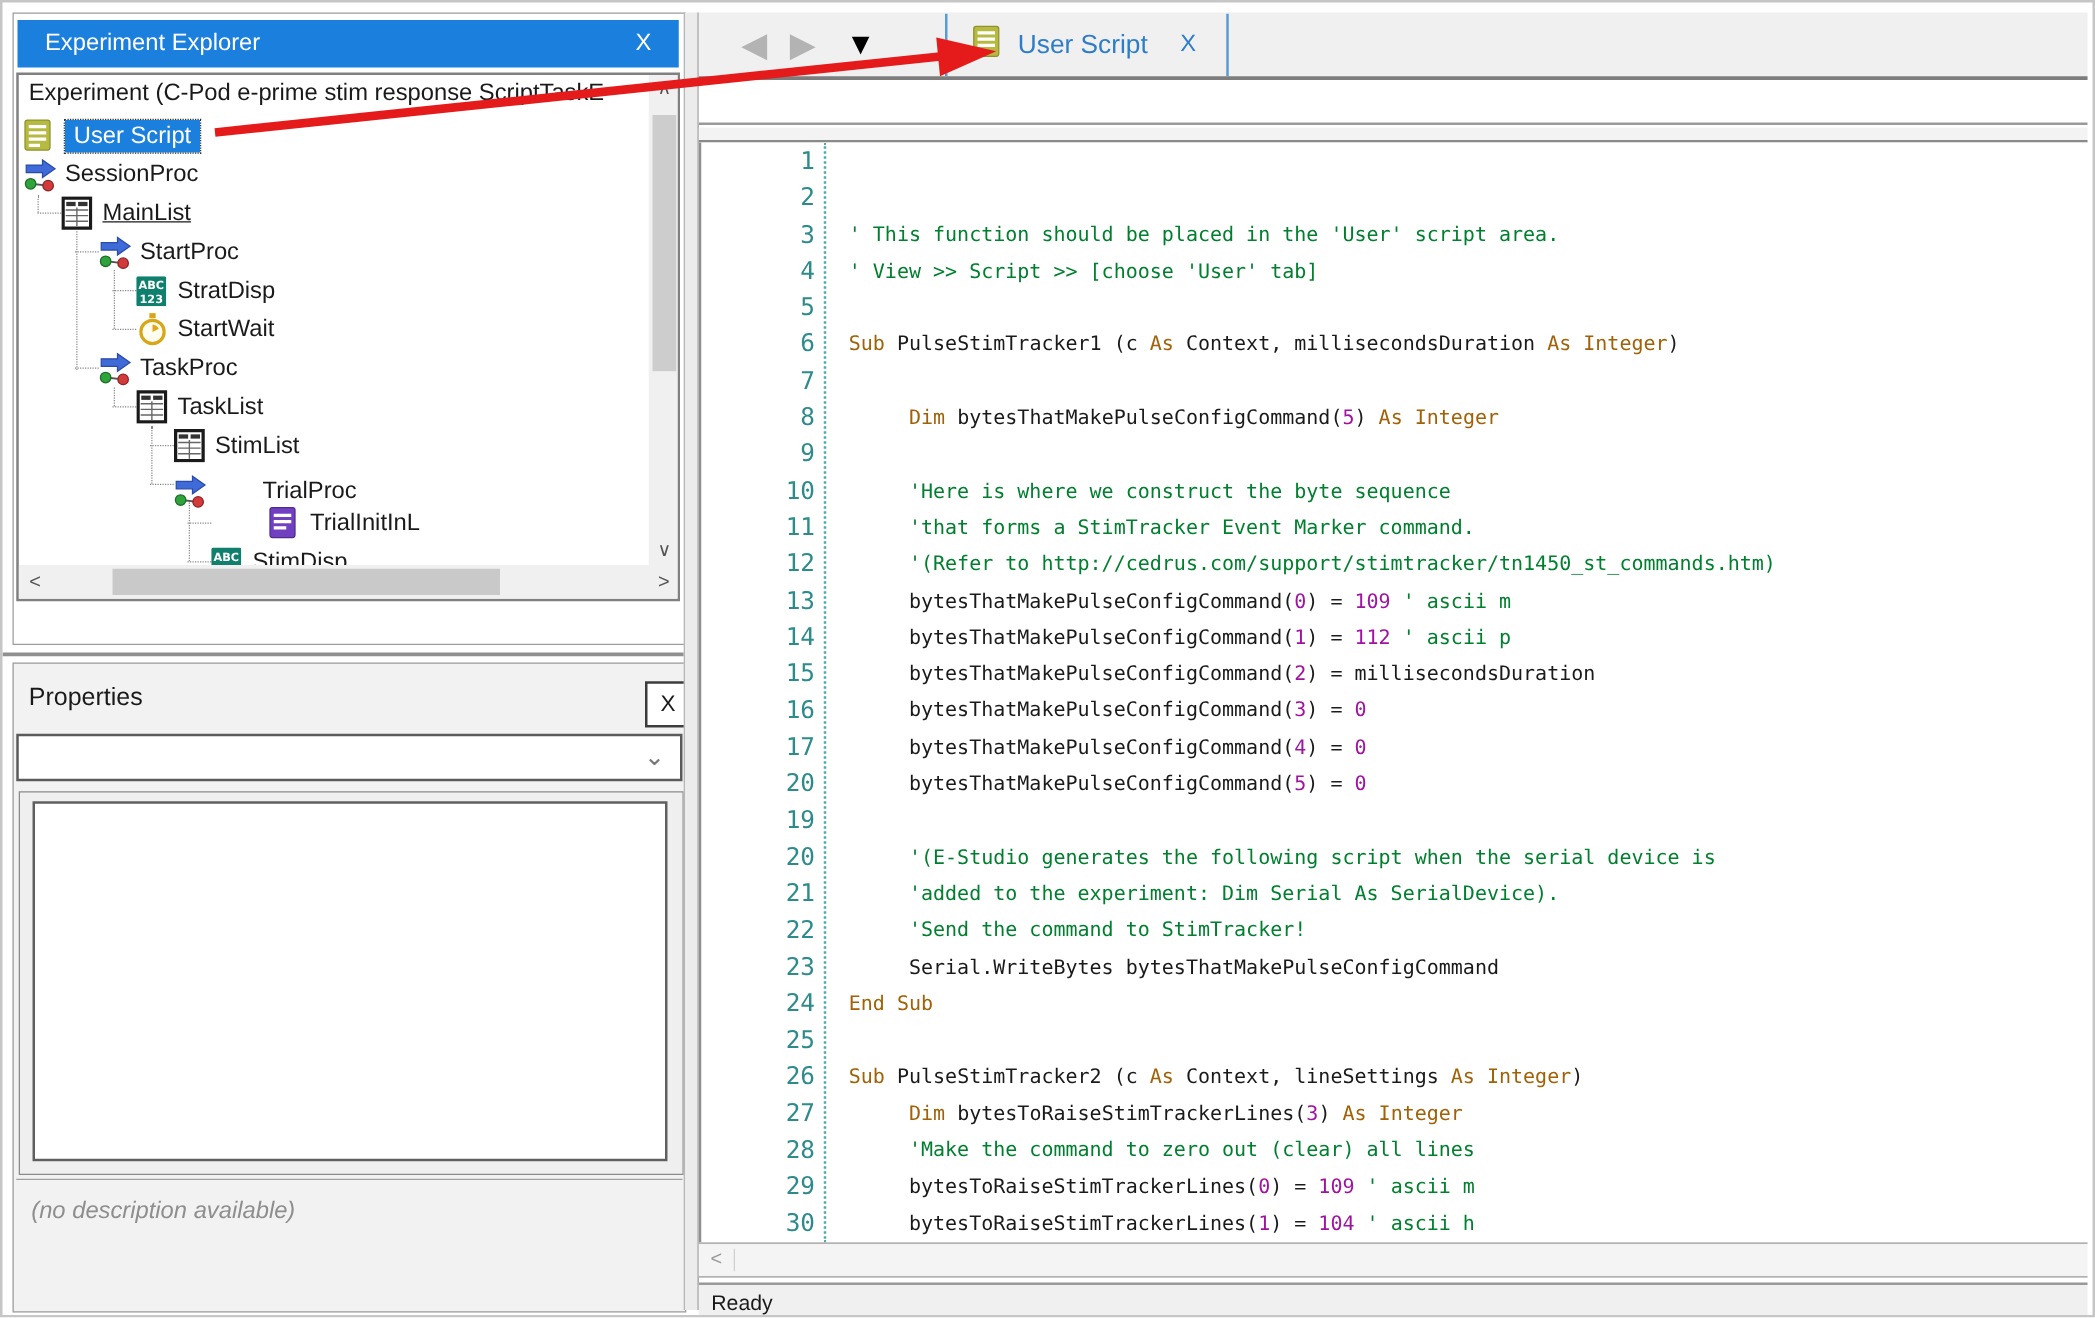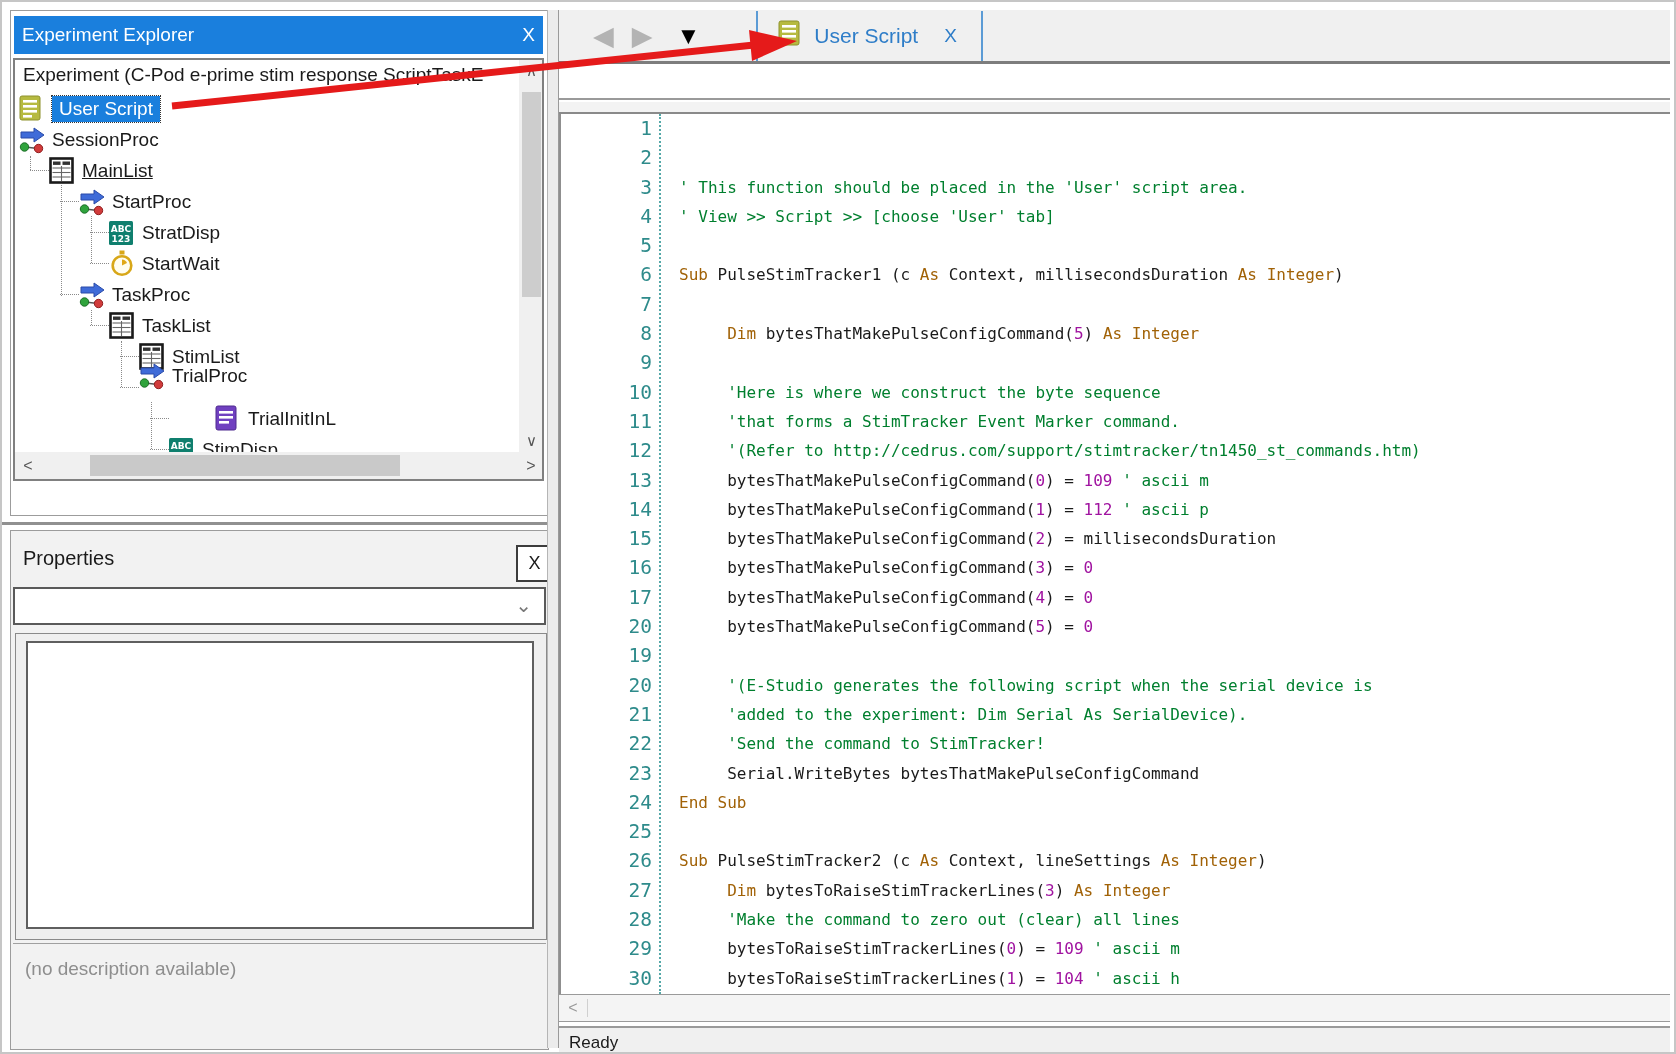--- a/index.html
+++ b/index.html
@@ -3,21 +3,21 @@
 <meta charset="utf-8">
 <style>
   html,body{margin:0;padding:0;background:#fff;}
   #page{position:relative;width:1676px;height:1054px;background:#fff;overflow:hidden;
         border:2px solid #c6c6c6;box-sizing:border-box;
         font-family:"Liberation Sans",sans-serif;color:#1a1a1a;}
   .abs{position:absolute;}
   
   #explorer{left:8px;top:8px;width:537px;height:504px;border:1px solid #9c9c9c;background:#fff;}
   #explorer-title{left:3px;top:5px;width:529px;height:38px;background:#1a7fdd;color:#fff;
-                  font-size:19px;display:flex;align-items:center;padding:0 8px;box-sizing:border-box;}
+                  font-size:19px;display:flex;align-items:center;padding:0 22px;box-sizing:border-box;}
   #explorer-title .spacer{flex:1;}
   #explorer-close{font-size:19px;color:#fff;cursor:default;}
   #treebox{left:2px;top:47px;width:531px;height:423px;border:2px solid #808080;background:#fff;box-sizing:border-box;overflow:hidden;}
   .tree-root{position:absolute;left:8px;top:4px;width:498px;font-size:19px;white-space:nowrap;overflow:hidden;}
   .trow{position:absolute;height:31px;display:flex;align-items:center;}
   .trow .ticon{width:27px;height:27px;margin-right:6px;flex:0 0 auto;display:flex;align-items:center;}
   .trow .tlabel{font-size:19px;white-space:nowrap;}
   .trow .tlabel.sel{background:#1a7fdd;color:#fff;padding:2px 7px;outline:1px dotted #333;}
   .conn{position:absolute;border-color:#8a8a8a;}
   .conn.v{border-left:1px dotted #8a8a8a;width:0;}
@@ -33,21 +33,21 @@
   #hsplit{left:0;top:520px;width:545px;height:3px;background:#909090;}
   #props{left:8px;top:528px;width:537px;height:518px;border:1px solid #9c9c9c;background:#f2f2f2;}
   #props-title{left:12px;top:16px;font-size:20px;}
   #props-close{left:505px;top:14px;width:33px;height:33px;border:2px solid #3c3c3c;background:#fff;
                font-size:18px;display:flex;align-items:center;justify-content:center;}
   #props-combo{left:2px;top:56px;width:533px;height:38px;border:2px solid #5a5a5a;background:#fff;box-sizing:border-box;}
   #props-combo .chev{position:absolute;right:12px;top:4px;font-size:20px;color:#777;}
   #props-listouter{left:4px;top:102px;width:530px;height:305px;border:1px solid #8a8a8a;background:#efefef;}
   #props-listinner{left:10px;top:7px;width:508px;height:288px;border:2px solid #5f5f5f;background:#fff;box-sizing:border-box;}
   #props-desc{left:2px;top:412px;width:533px;height:103px;border-top:1px solid #a0a0a0;background:#f2f2f2;}
-  #props-desc span{position:absolute;left:12px;top:14px;color:#8e8e8e;font-size:19px;}
+  #props-desc span{position:absolute;left:12px;top:14px;color:#8e8e8e;font-size:19px;font-style:italic;}
   
   #vsplit{left:545px;top:8px;width:12px;height:1038px;background:#ececec;border-left:1px solid #b5b5b5;border-right:1px solid #9a9a9a;box-sizing:border-box;}
   
   #tabbar{left:557px;top:8px;width:1111px;height:54px;background:#f0f0f0;border-bottom:3px solid #7d7d7d;box-sizing:border-box;display:flex;align-items:center;}
   #nav-back{margin-left:34px;color:#b3b3b3;font-size:27px;}
   #nav-fwd{margin-left:18px;color:#b3b3b3;font-size:27px;}
   #nav-menu{margin-left:24px;color:#000;font-size:24px;}
   .tab-sep{width:2px;height:50px;background:#5b9bd5;margin-left:56px;}
   #doc-tab{display:flex;align-items:center;gap:12px;padding:0 20px;}
   #doc-tab .tlabel{color:#2e7dc8;font-size:21px;}
@@ -205,21 +205,21 @@
                 <g stroke="#666" stroke-width="1.1">
                   <line x1="12.5" y1="9" x2="12.5" y2="24"></line>
                   <line x1="3.5" y1="11" x2="21.5" y2="11"></line>
                   <line x1="3.5" y1="15.5" x2="21.5" y2="15.5"></line>
                   <line x1="3.5" y1="20" x2="21.5" y2="20"></line>
                 </g>
               </svg>
             </span>
             <span class="tlabel">StimList</span>
           </div>
-          <div class="trow" style="left: 124px; top: 300px;">
+          <div class="trow" style="left: 124px; top: 317px; gap: 38px;">
             <span class="ticon">
               <svg width="27" height="28" viewBox="0 0 27 28">
                 <path d="M2 6 h13 v-4 l10 7 -10 7 v-4 H2 z" fill="#3f6bd8" stroke="#2a4ba8"></path>
                 <line x1="6" y1="21" x2="19" y2="22.5" stroke="#555" stroke-width="1.6"></line>
                 <circle cx="5.5" cy="21" r="4.2" fill="#2fa33c" stroke="#1d6f28"></circle>
                 <circle cx="19.5" cy="22.5" r="4.2" fill="#d13b3b" stroke="#8f2020"></circle>
               </svg>
             </span>
             <span class="tlabel">TrialProc</span>
           </div>

